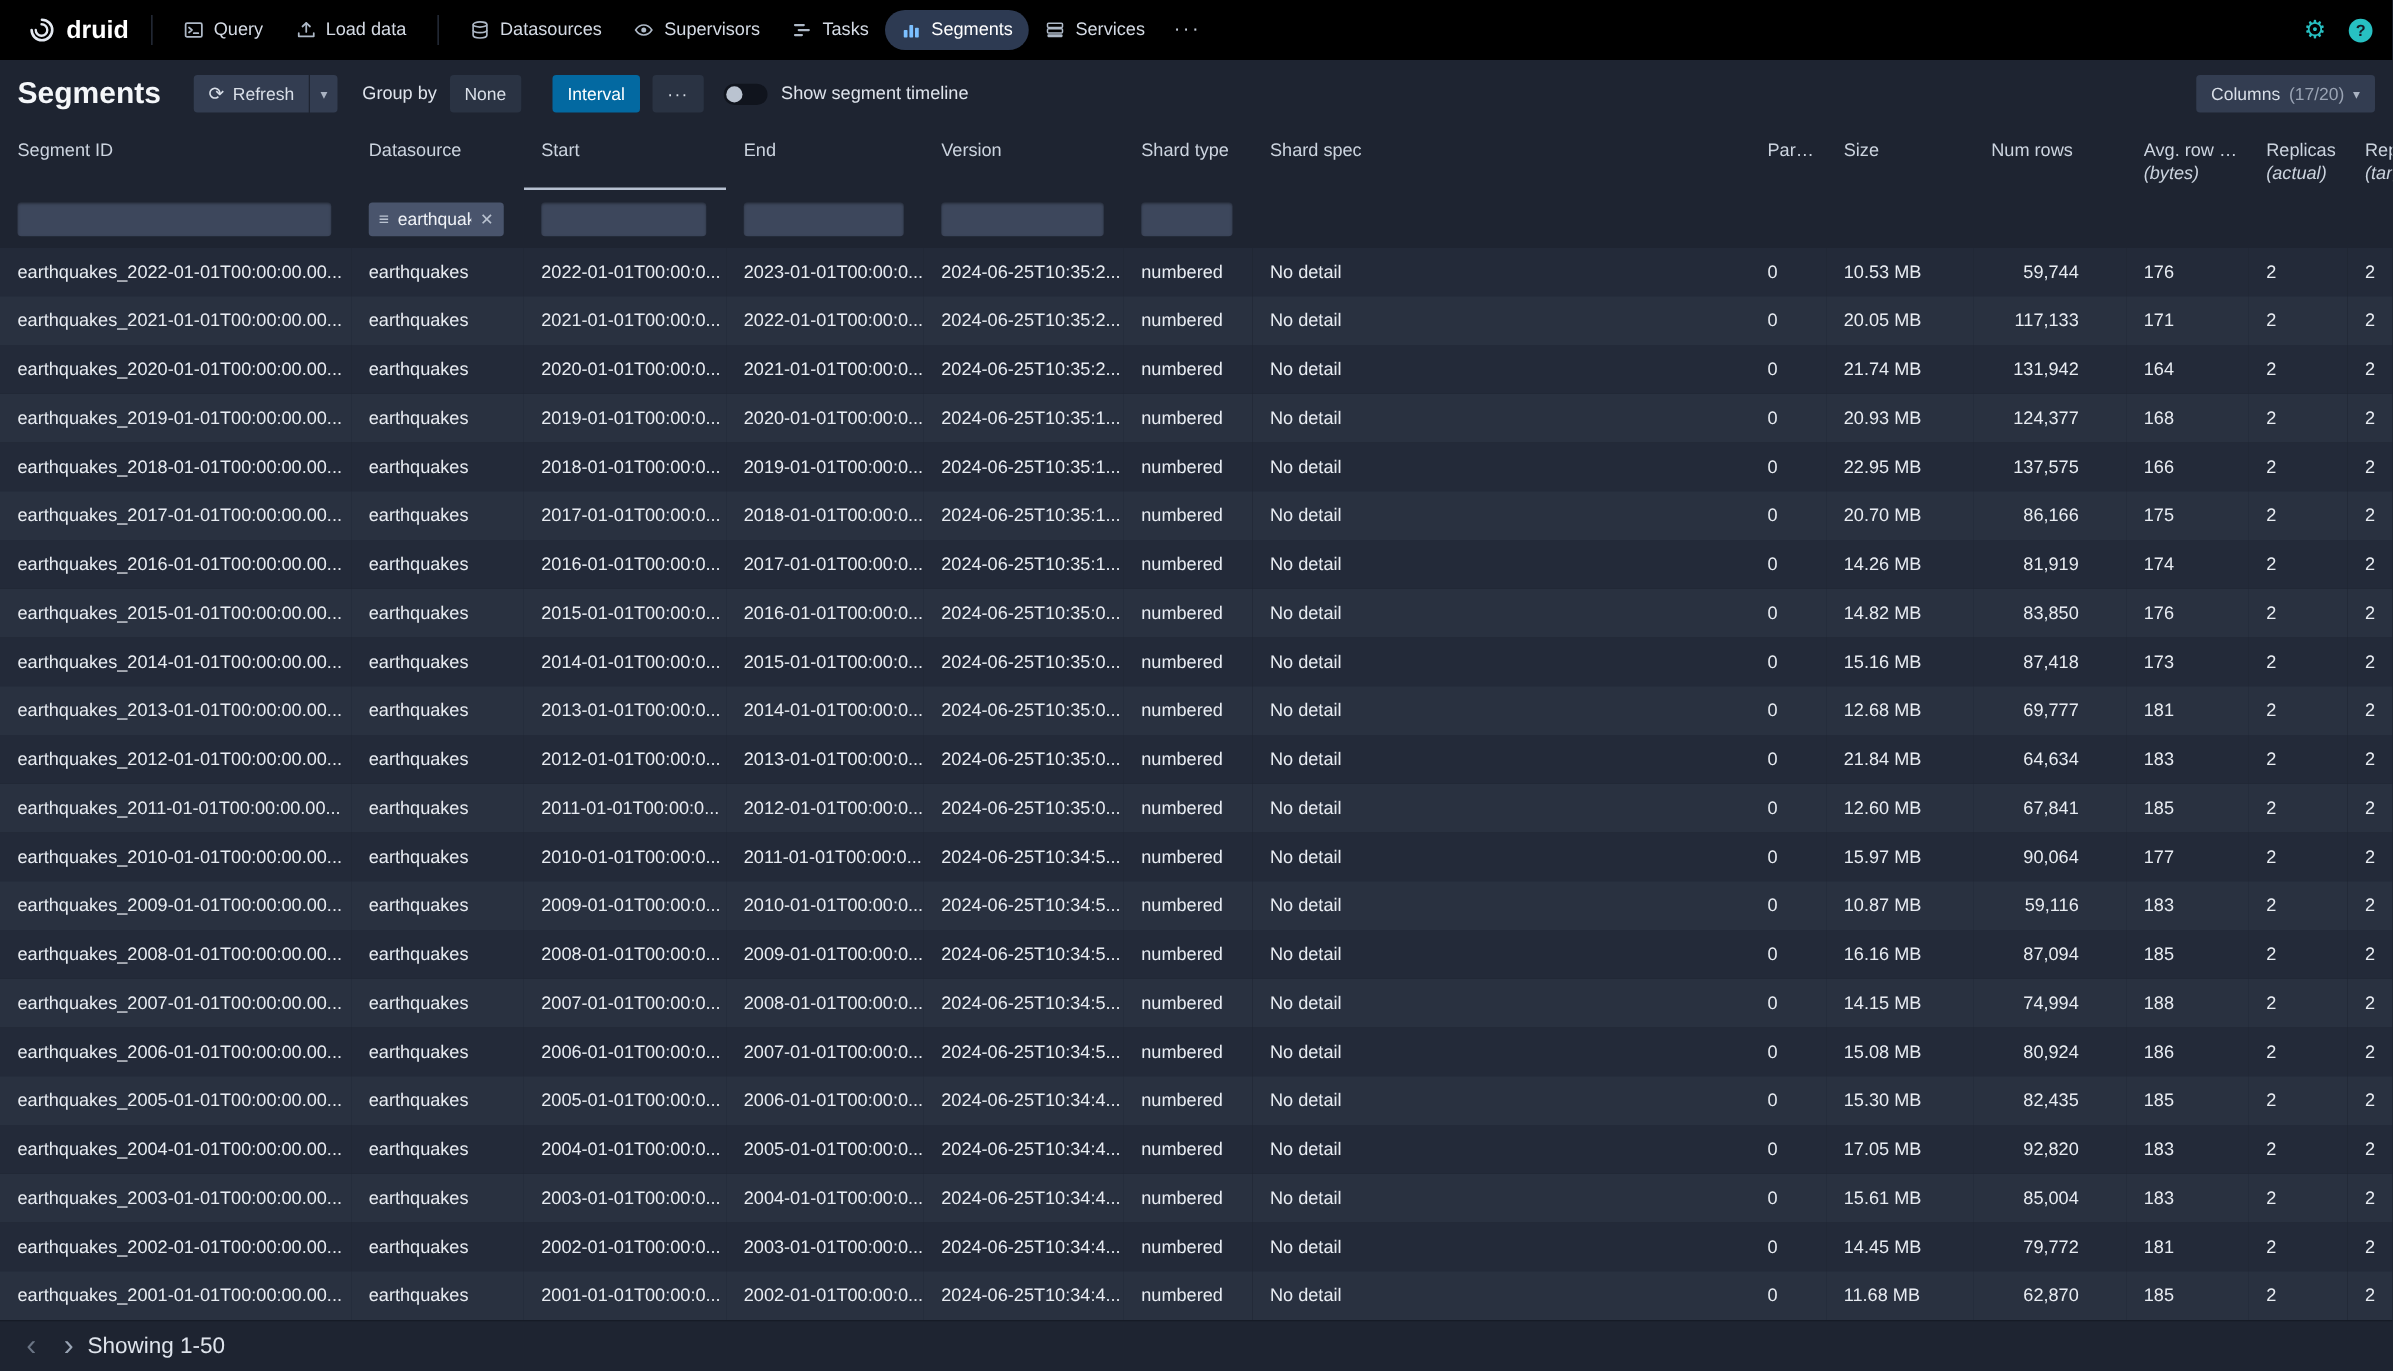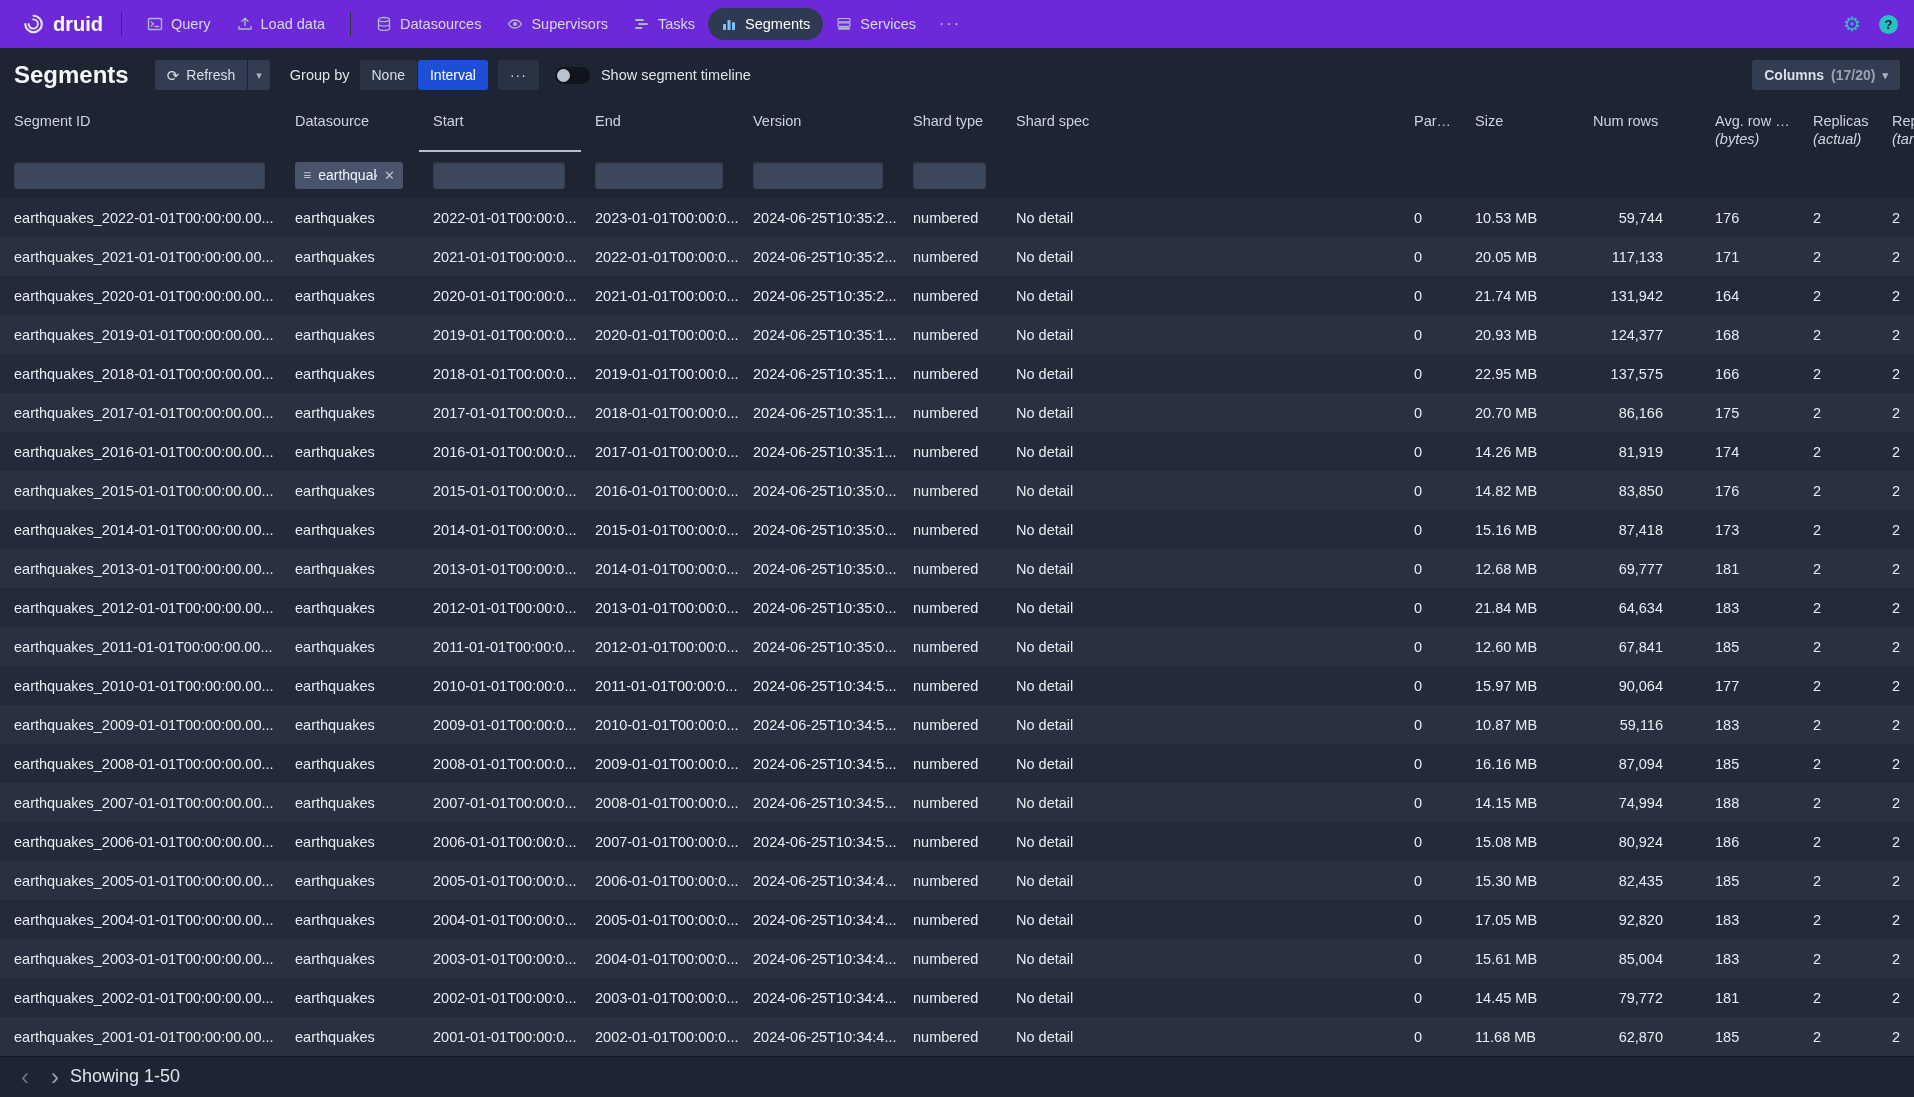--- a/index.html
+++ b/index.html
@@ -4,48 +4,48 @@
 <style>
   * { box-sizing: border-box; }
   html,body { margin:0; padding:0; }
   body {
     width:1914px; height:1097px; overflow:hidden;
     background:#1e2431; color:#e8ecf2;
     font-family:"Liberation Sans", sans-serif;
   }
 
   
-  .topbar { height:48px; background:#6d28d9; display:flex; align-items:center; padding:0 16px; }
+  .topbar { height:48px; background:#000000; display:flex; align-items:center; padding:0 16px; }
   .brand { display:flex; align-items:center; gap:9px; font-size:20px; font-weight:bold; color:#ffffff; padding:0 6px; }
   .tb-divider { width:1px; height:24px; background:#2c3444; margin:0 12px; }
   .nav-item { display:flex; align-items:center; gap:8px; padding:8px 13px; border-radius:17px; color:#d5dbe5; font-size:14.5px; cursor:pointer; }
   .nav-item.active { background:#2d3a52; color:#ffffff; }
   .nav-icon { display:flex; }
   .nav-more { padding:8px 10px; font-size:16px; letter-spacing:2px; color:#c4ccd8; }
   .topbar-right { margin-left:auto; display:flex; gap:18px; align-items:center; }
   .gear { font-size:20px; color:#27c0c2; cursor:pointer; line-height:1; }
   .help { width:19px; height:19px; border-radius:50%; background:#27c0c2; color:#141924; font-weight:bold; font-size:13px; display:flex; align-items:center; justify-content:center; cursor:pointer; }
 
   
   .toolbar { height:54px; display:flex; align-items:center; padding:0 14px; }
   .page-title { font-size:24px; font-weight:bold; color:#f4f6f9; margin-right:26px; }
   .btn { background:#333d51; color:#d9dfe8; border:none; border-radius:3px; font-size:14px; height:30px; padding:0 12px; display:inline-flex; align-items:center; gap:7px; cursor:pointer; font-family:inherit; white-space:nowrap; }
   .btn .ic { font-size:15px; line-height:1; }
   .btn.dim { background:#2a3343; }
-  .btn.selected { background:#1d4ed8; color:#ffffff; }
+  .btn.selected { background:#0369a1; color:#ffffff;margin-left:24px; }
   .split { display:flex; gap:1px; }
   .split .main-part { border-radius:3px 0 0 3px; }
   .split .caret-part { border-radius:0 3px 3px 0; padding:0 8px; }
   .group-label { font-size:14.5px; color:#dfe4ec; margin:0 10px 0 20px; }
   .seg-group { display:flex; gap:1px;align-items:center; }
   .more-btn { margin-left:10px; letter-spacing:1px; }
   .switch { width:35px; height:17px; background:#10141d; border-radius:9px; position:relative; margin:0 11px 0 16px; cursor:pointer; flex:none; }
   .switch .knob { width:13px; height:13px; border-radius:50%; background:#bac3d0; position:absolute; top:2px; left:2px; }
   .toggle-label { font-size:14.5px; color:#dfe4ec; }
-  .columns-btn { margin-left:auto;font-weight:bold; }
+  .columns-btn { margin-left:auto; }
   .columns-count { color:#9aa4b4; }
   .caret { font-size:11px; color:#aab3c2; }
 
   
   .table-wrap { width:1914px; overflow:hidden; }
   table { border-collapse:collapse; table-layout:fixed; width:1998px; }
   th, td { text-align:left; white-space:nowrap; overflow:hidden; padding:0 8px 0 14px; }
   thead th { vertical-align:top; padding-top:11px; font-weight:normal; font-size:14.5px; color:#ccd4df; height:50px; cursor:pointer; }
   thead th .th-label { overflow:hidden; white-space:nowrap; text-overflow:ellipsis; }
   thead th .th-sub { font-style:italic; margin-top:2px; }

